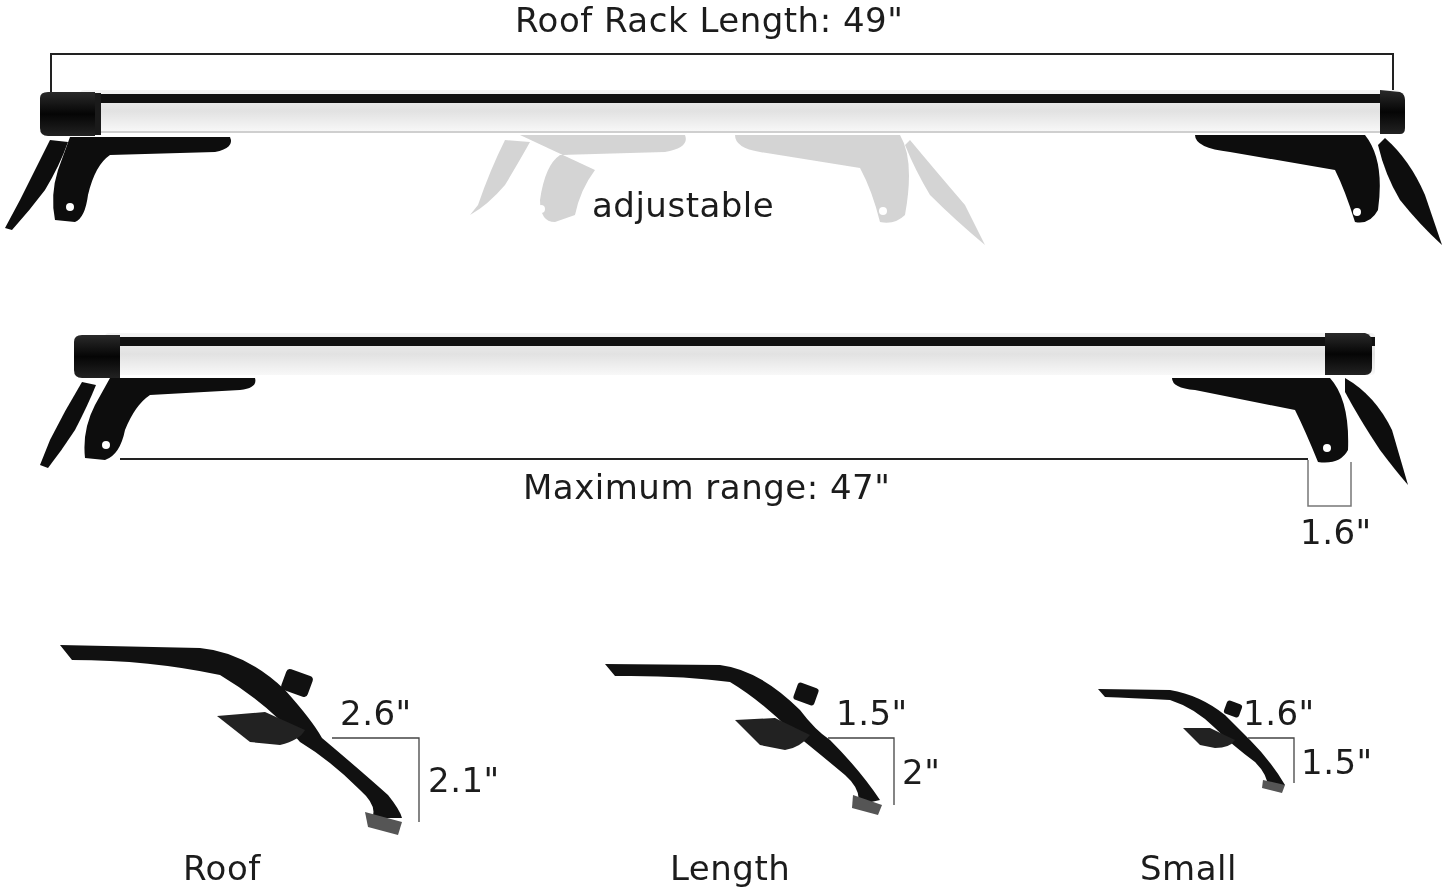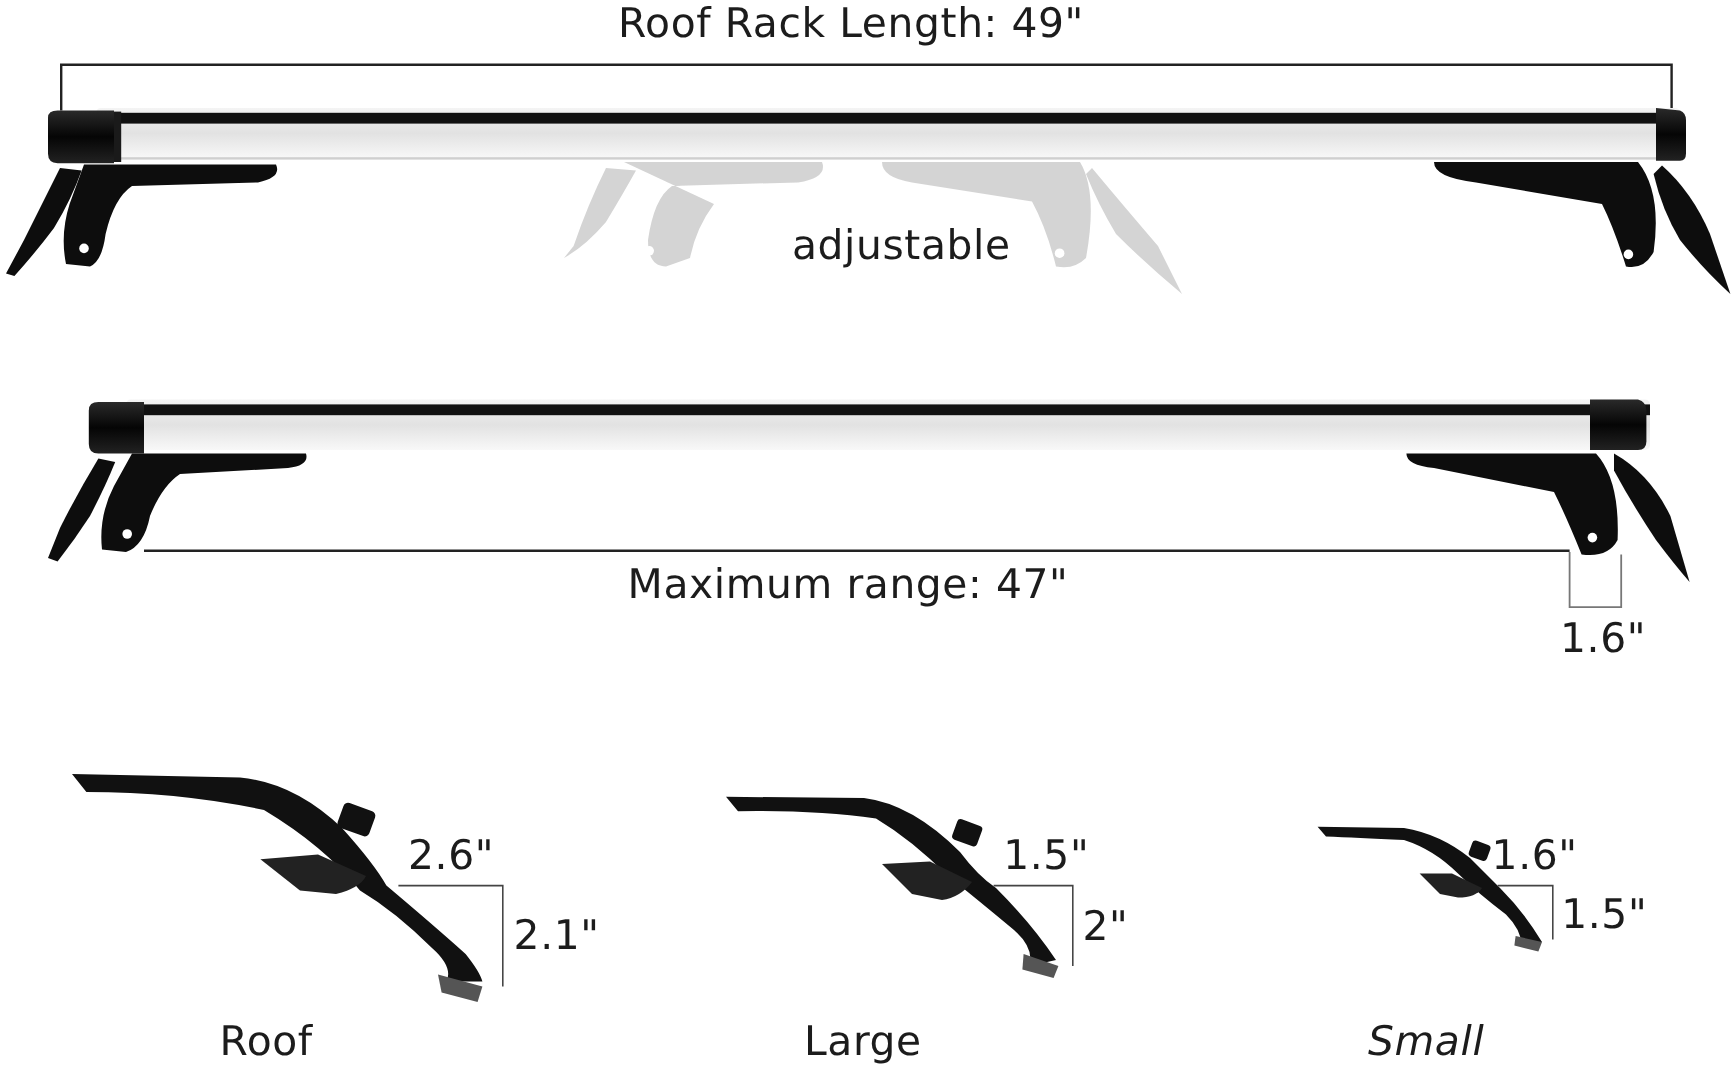--- a/index.html
+++ b/index.html
@@ -108,27 +108,27 @@
   <g>
     <path d="M1098,689 L1170,690 Q1200,695 1225,715 Q1240,730 1250,740 Q1270,760 1285,785 L1268,788 Q1268,775 1255,762 Q1232,745 1215,728 Q1195,708 1170,700 Q1130,698 1105,697 Z" fill="#111"></path>
     <path d="M1183,728 L1210,728 L1235,740 Q1230,748 1215,748 L1200,745 Z" fill="#222"></path>
     <path d="M1263,780 L1285,785 L1282,793 L1262,788 Z" fill="#555"></path>
     <rect x="1225" y="702" width="16" height="14" rx="3" fill="#111" transform="rotate(20 1233 709)"></rect>
     <polyline points="1248,738 1294,738 1294,783" fill="none" stroke="#444" stroke-width="1.3"></polyline>
   </g>
 </svg>
 
 <div class="label" style="left:515px; top:0px;">Roof Rack Length: 49"</div>
-<div class="label" style="left:660px; top:185px;">adjustable</div>
+<div class="label" style="left:592px; top:185px;">adjustable</div>
 <div class="label" style="left:523px; top:467px;">Maximum range: 47"</div>
 <div class="label" style="left:1300px; top:512px;">1.6"</div>
 
 <div class="label" style="left:340px; top:693px;">2.6"</div>
 <div class="label" style="left:428px; top:760px;">2.1"</div>
 <div class="label" style="left:183px; top:848px;">Roof</div>
 
 <div class="label" style="left:836px; top:693px;">1.5"</div>
 <div class="label" style="left:902px; top:752px;">2"</div>
-<div class="label" style="left:670px; top:848px;">Large</div>
+<div class="label" style="left:670px; top:848px;">Length</div>
 
 <div class="label" style="left:1243px; top:693px;">1.6"</div>
 <div class="label" style="left:1301px; top:742px;">1.5"</div>
-<div class="label" style="left:1140px; top:848px;font-style:italic;">Small</div>
+<div class="label" style="left:1140px; top:848px;">Small</div>
 
 </body></html>

